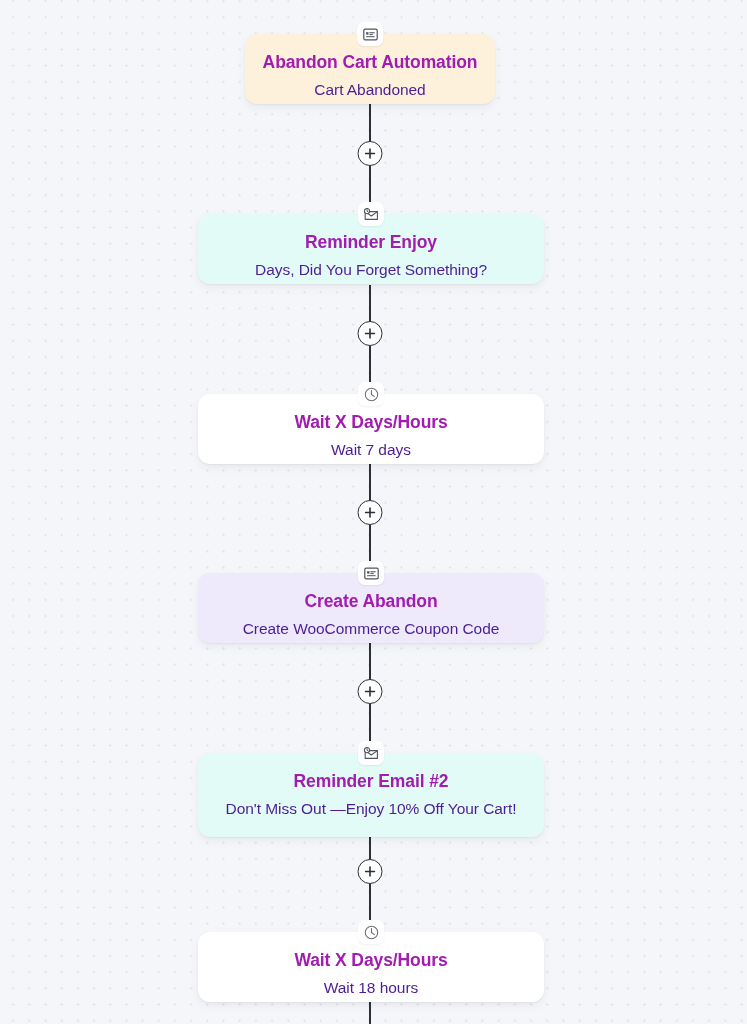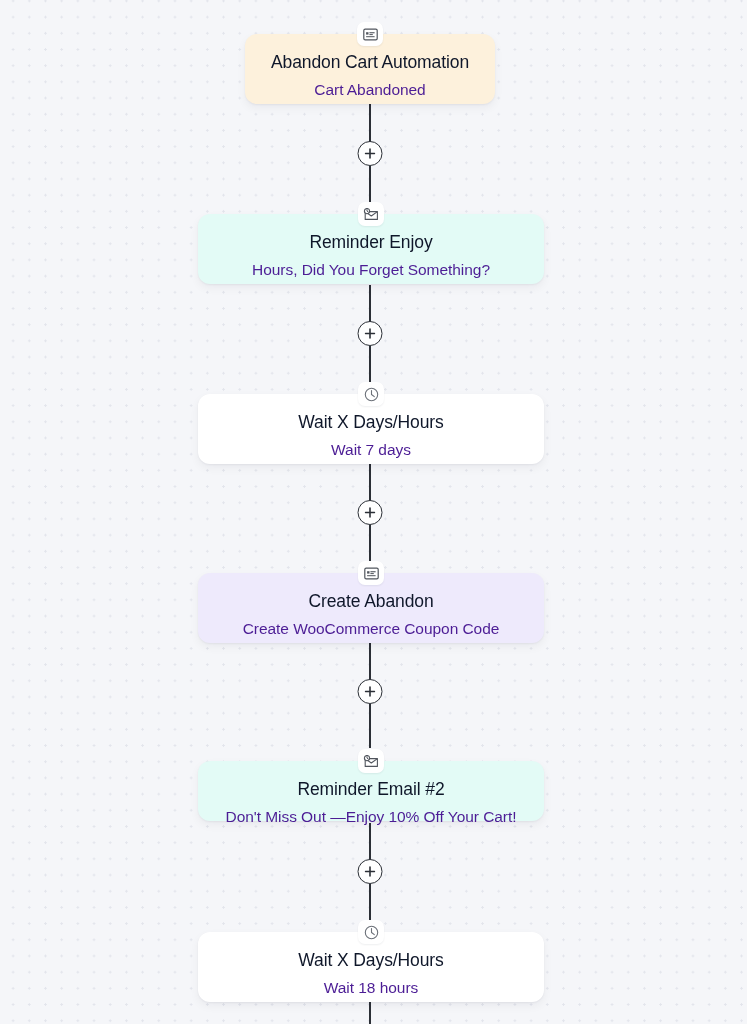--- a/index.html
+++ b/index.html
@@ -31,22 +31,22 @@
     position: absolute;
     box-sizing: border-box;
     border-radius: 12px;
     text-align: center;
     padding: 17px 16px 16px;
     box-shadow: 0 1px 2px rgba(16, 24, 40, 0.05),
                 0 4px 10px rgba(16, 24, 40, 0.05);
   }
   .node-title {
     font-size: 17.5px;
-    font-weight: normal;
-    color: #0f172a;
+    font-weight: bold;
+    color: #a21caf;
     letter-spacing: -0.1px;
     line-height: 1.35;
     white-space: nowrap;
   }
   .node-sub {
     margin-top: 5px;
     font-size: 15.5px;
     font-weight: normal;
     color: #4c1d95;
     letter-spacing: -0.05px;
@@ -133,21 +133,21 @@
   <div class="node" style="left:198px;top:214px;width:346px;height:70px;background:#e3fbf6;">
     <div class="node-icon">
       <svg width="16" height="13" viewBox="0 0 16 13">
         <path d="M2.2 3.6 L14.4 3.6 L14.4 11.4 L2.2 11.4 Z" fill="#ffffff" stroke="#50555d" stroke-width="1.1" stroke-linejoin="round"></path>
         <path d="M2.2 3.6 L8.3 8.0 L14.4 3.6" fill="none" stroke="#50555d" stroke-width="1.1" stroke-linejoin="round"></path>
         <circle cx="4.0" cy="3.1" r="2.6" fill="#ffffff" stroke="#50555d" stroke-width="1.1"></circle>
         <path d="M4.0 1.6 L4.0 3.1 L5.1 3.8" fill="none" stroke="#50555d" stroke-width="1" stroke-linecap="round"></path>
       </svg>
     </div>
     <div class="node-title">Reminder Enjoy</div>
-    <div class="node-sub">Hours, Did You Forget Something?</div>
+    <div class="node-sub">Days, Did You Forget Something?</div>
   </div>
 
   <div class="conn-line" style="top:464px;height:40px;"></div>
   <div class="plus-btn" style="top:500px;">
     <svg width="11" height="11" viewBox="0 0 11 11">
       <path d="M5.5 1 L5.5 10 M1 5.5 L10 5.5" stroke="#2b2f36" stroke-width="1.6" stroke-linecap="round"></path>
     </svg>
   </div>
   <div class="conn-line" style="top:525px;height:43px;"></div>
 
@@ -185,21 +185,21 @@
   </div>
 
   <div class="conn-line" style="top:823px;height:40px;"></div>
   <div class="plus-btn" style="top:859px;">
     <svg width="11" height="11" viewBox="0 0 11 11">
       <path d="M5.5 1 L5.5 10 M1 5.5 L10 5.5" stroke="#2b2f36" stroke-width="1.6" stroke-linecap="round"></path>
     </svg>
   </div>
   <div class="conn-line" style="top:884px;height:44px;"></div>
 
-  <div class="node" style="left:198px;top:753px;width:346px;height:60px;background:#e3fbf6;margin-top:8px;">
+  <div class="node" style="left:198px;top:753px;width:346px;height:84px;background:#e3fbf6;">
     <div class="node-icon">
       <svg width="16" height="13" viewBox="0 0 16 13">
         <path d="M2.2 3.6 L14.4 3.6 L14.4 11.4 L2.2 11.4 Z" fill="#ffffff" stroke="#50555d" stroke-width="1.1" stroke-linejoin="round"></path>
         <path d="M2.2 3.6 L8.3 8.0 L14.4 3.6" fill="none" stroke="#50555d" stroke-width="1.1" stroke-linejoin="round"></path>
         <circle cx="4.0" cy="3.1" r="2.6" fill="#ffffff" stroke="#50555d" stroke-width="1.1"></circle>
         <path d="M4.0 1.6 L4.0 3.1 L5.1 3.8" fill="none" stroke="#50555d" stroke-width="1" stroke-linecap="round"></path>
       </svg>
     </div>
     <div class="node-title">Reminder Email #2</div>
     <div class="node-sub">Don't Miss Out —Enjoy 10% Off Your Cart!</div>

